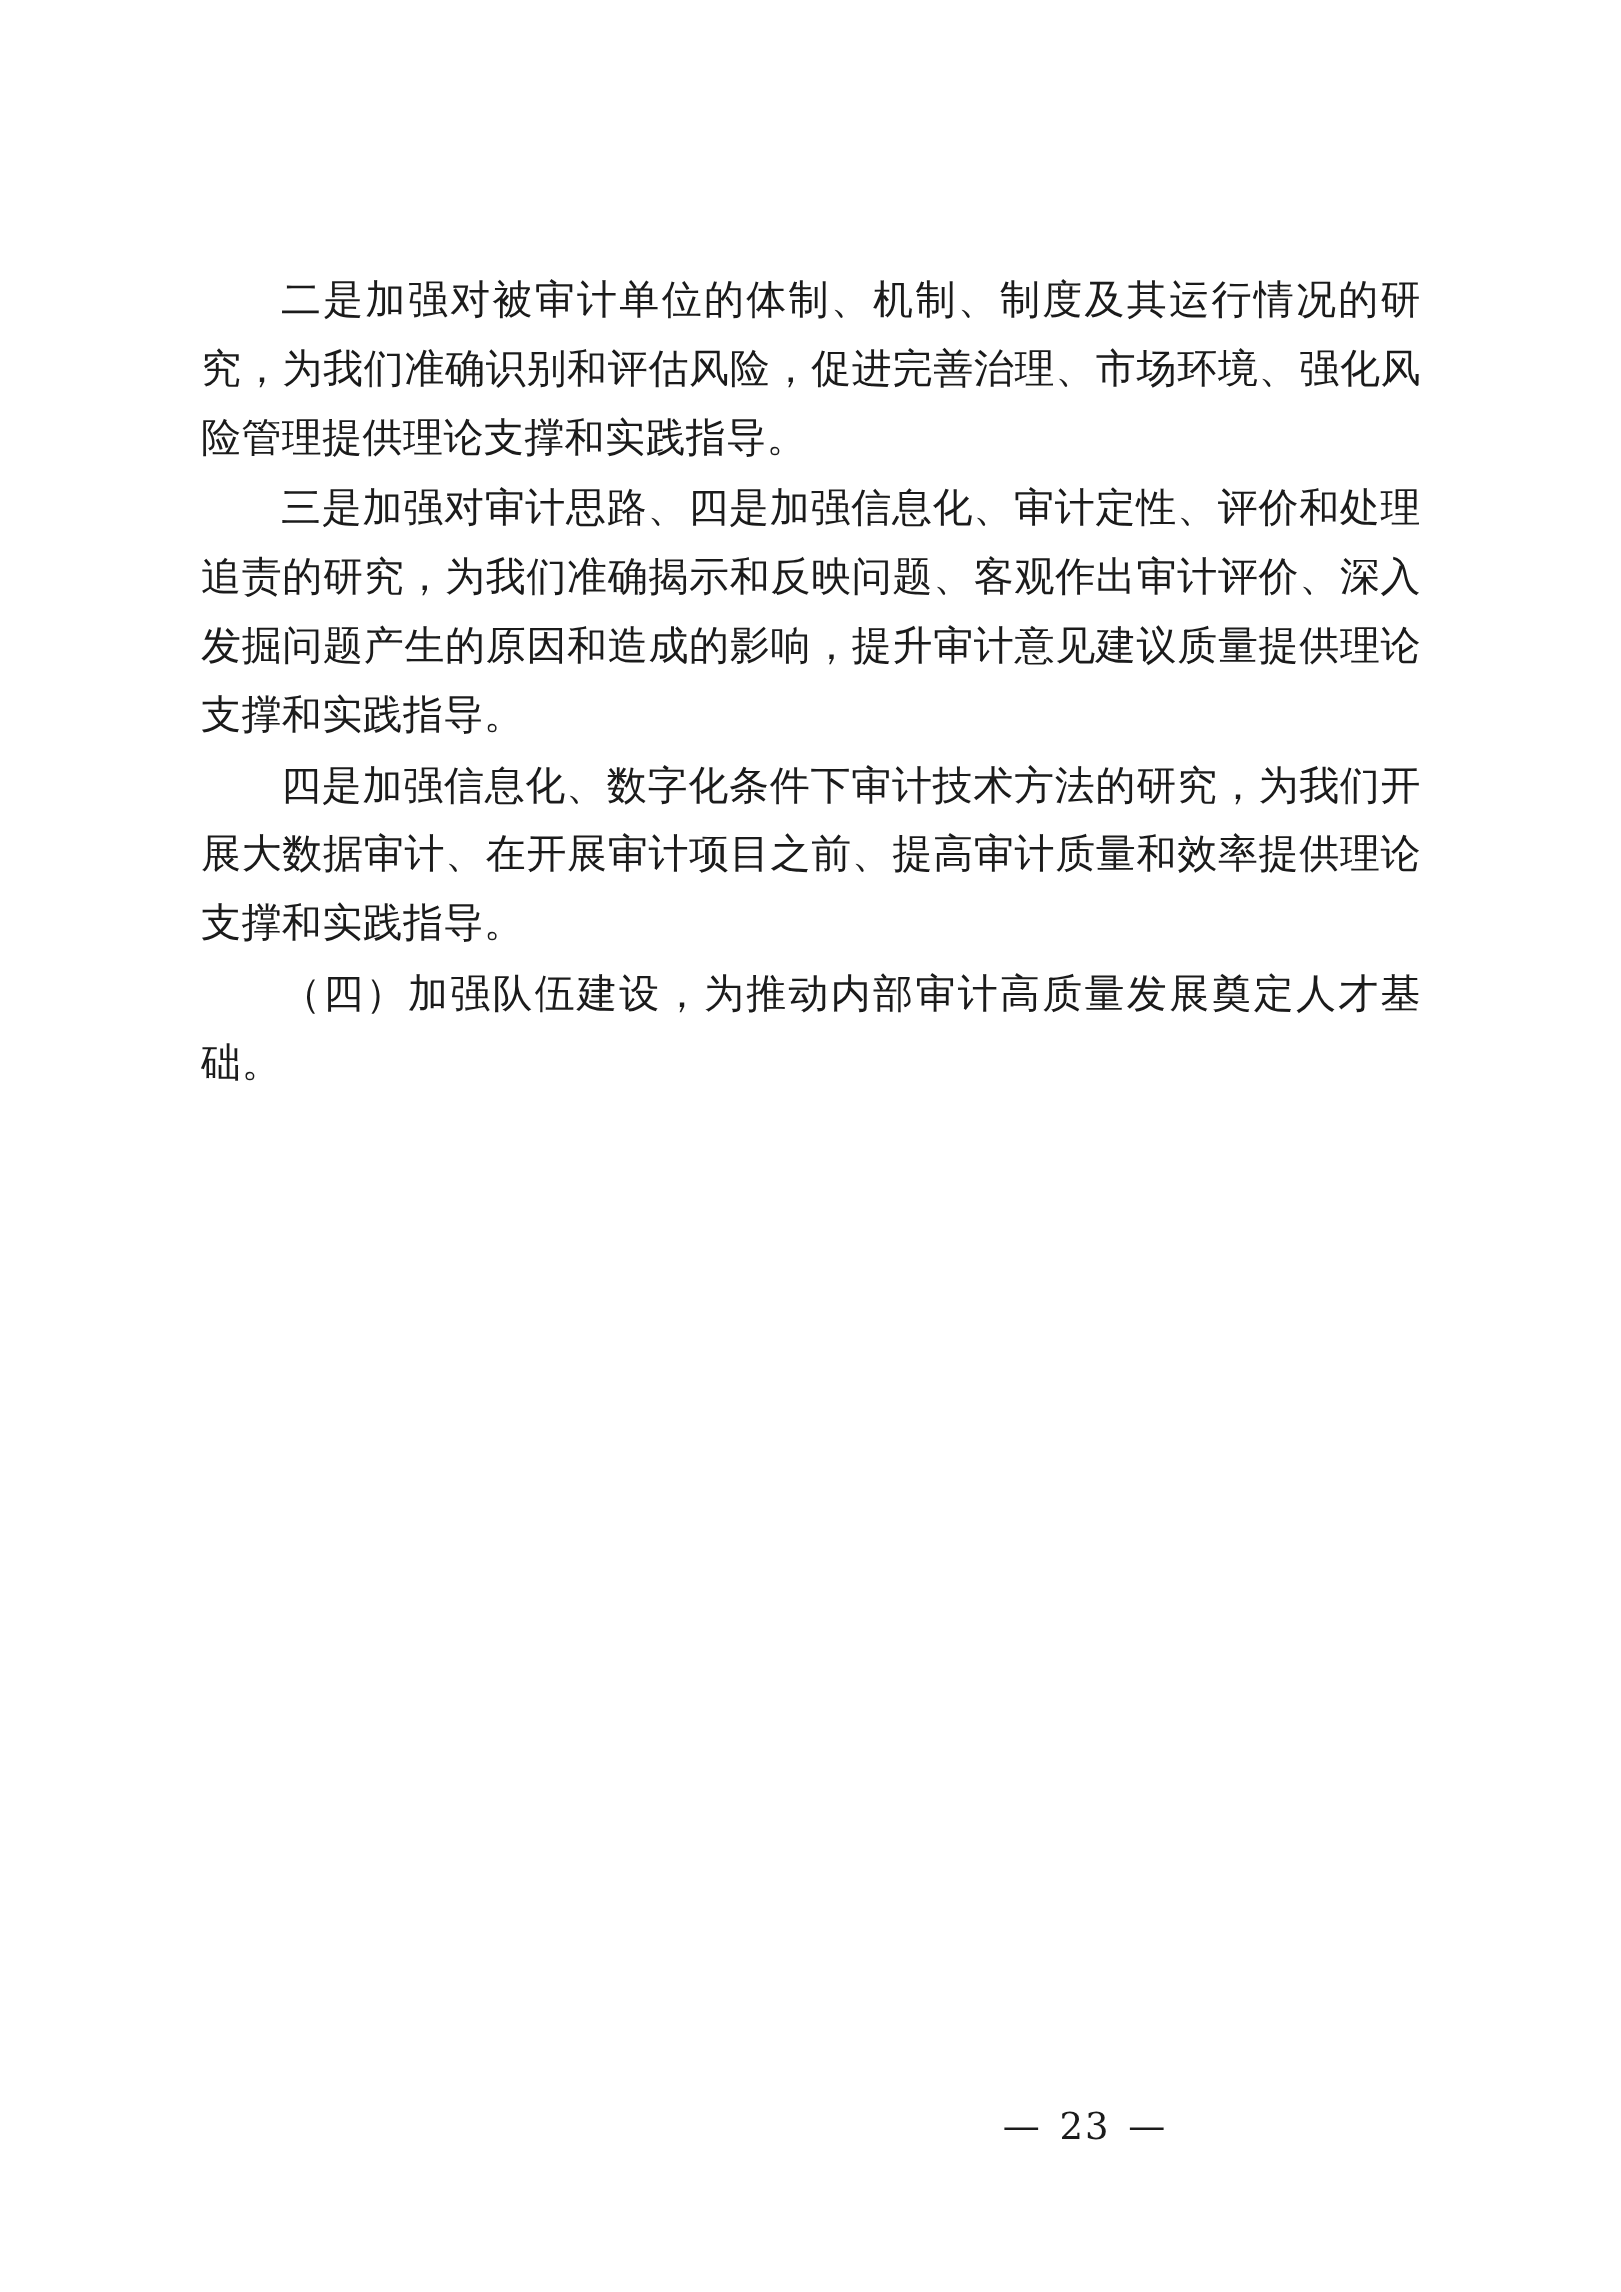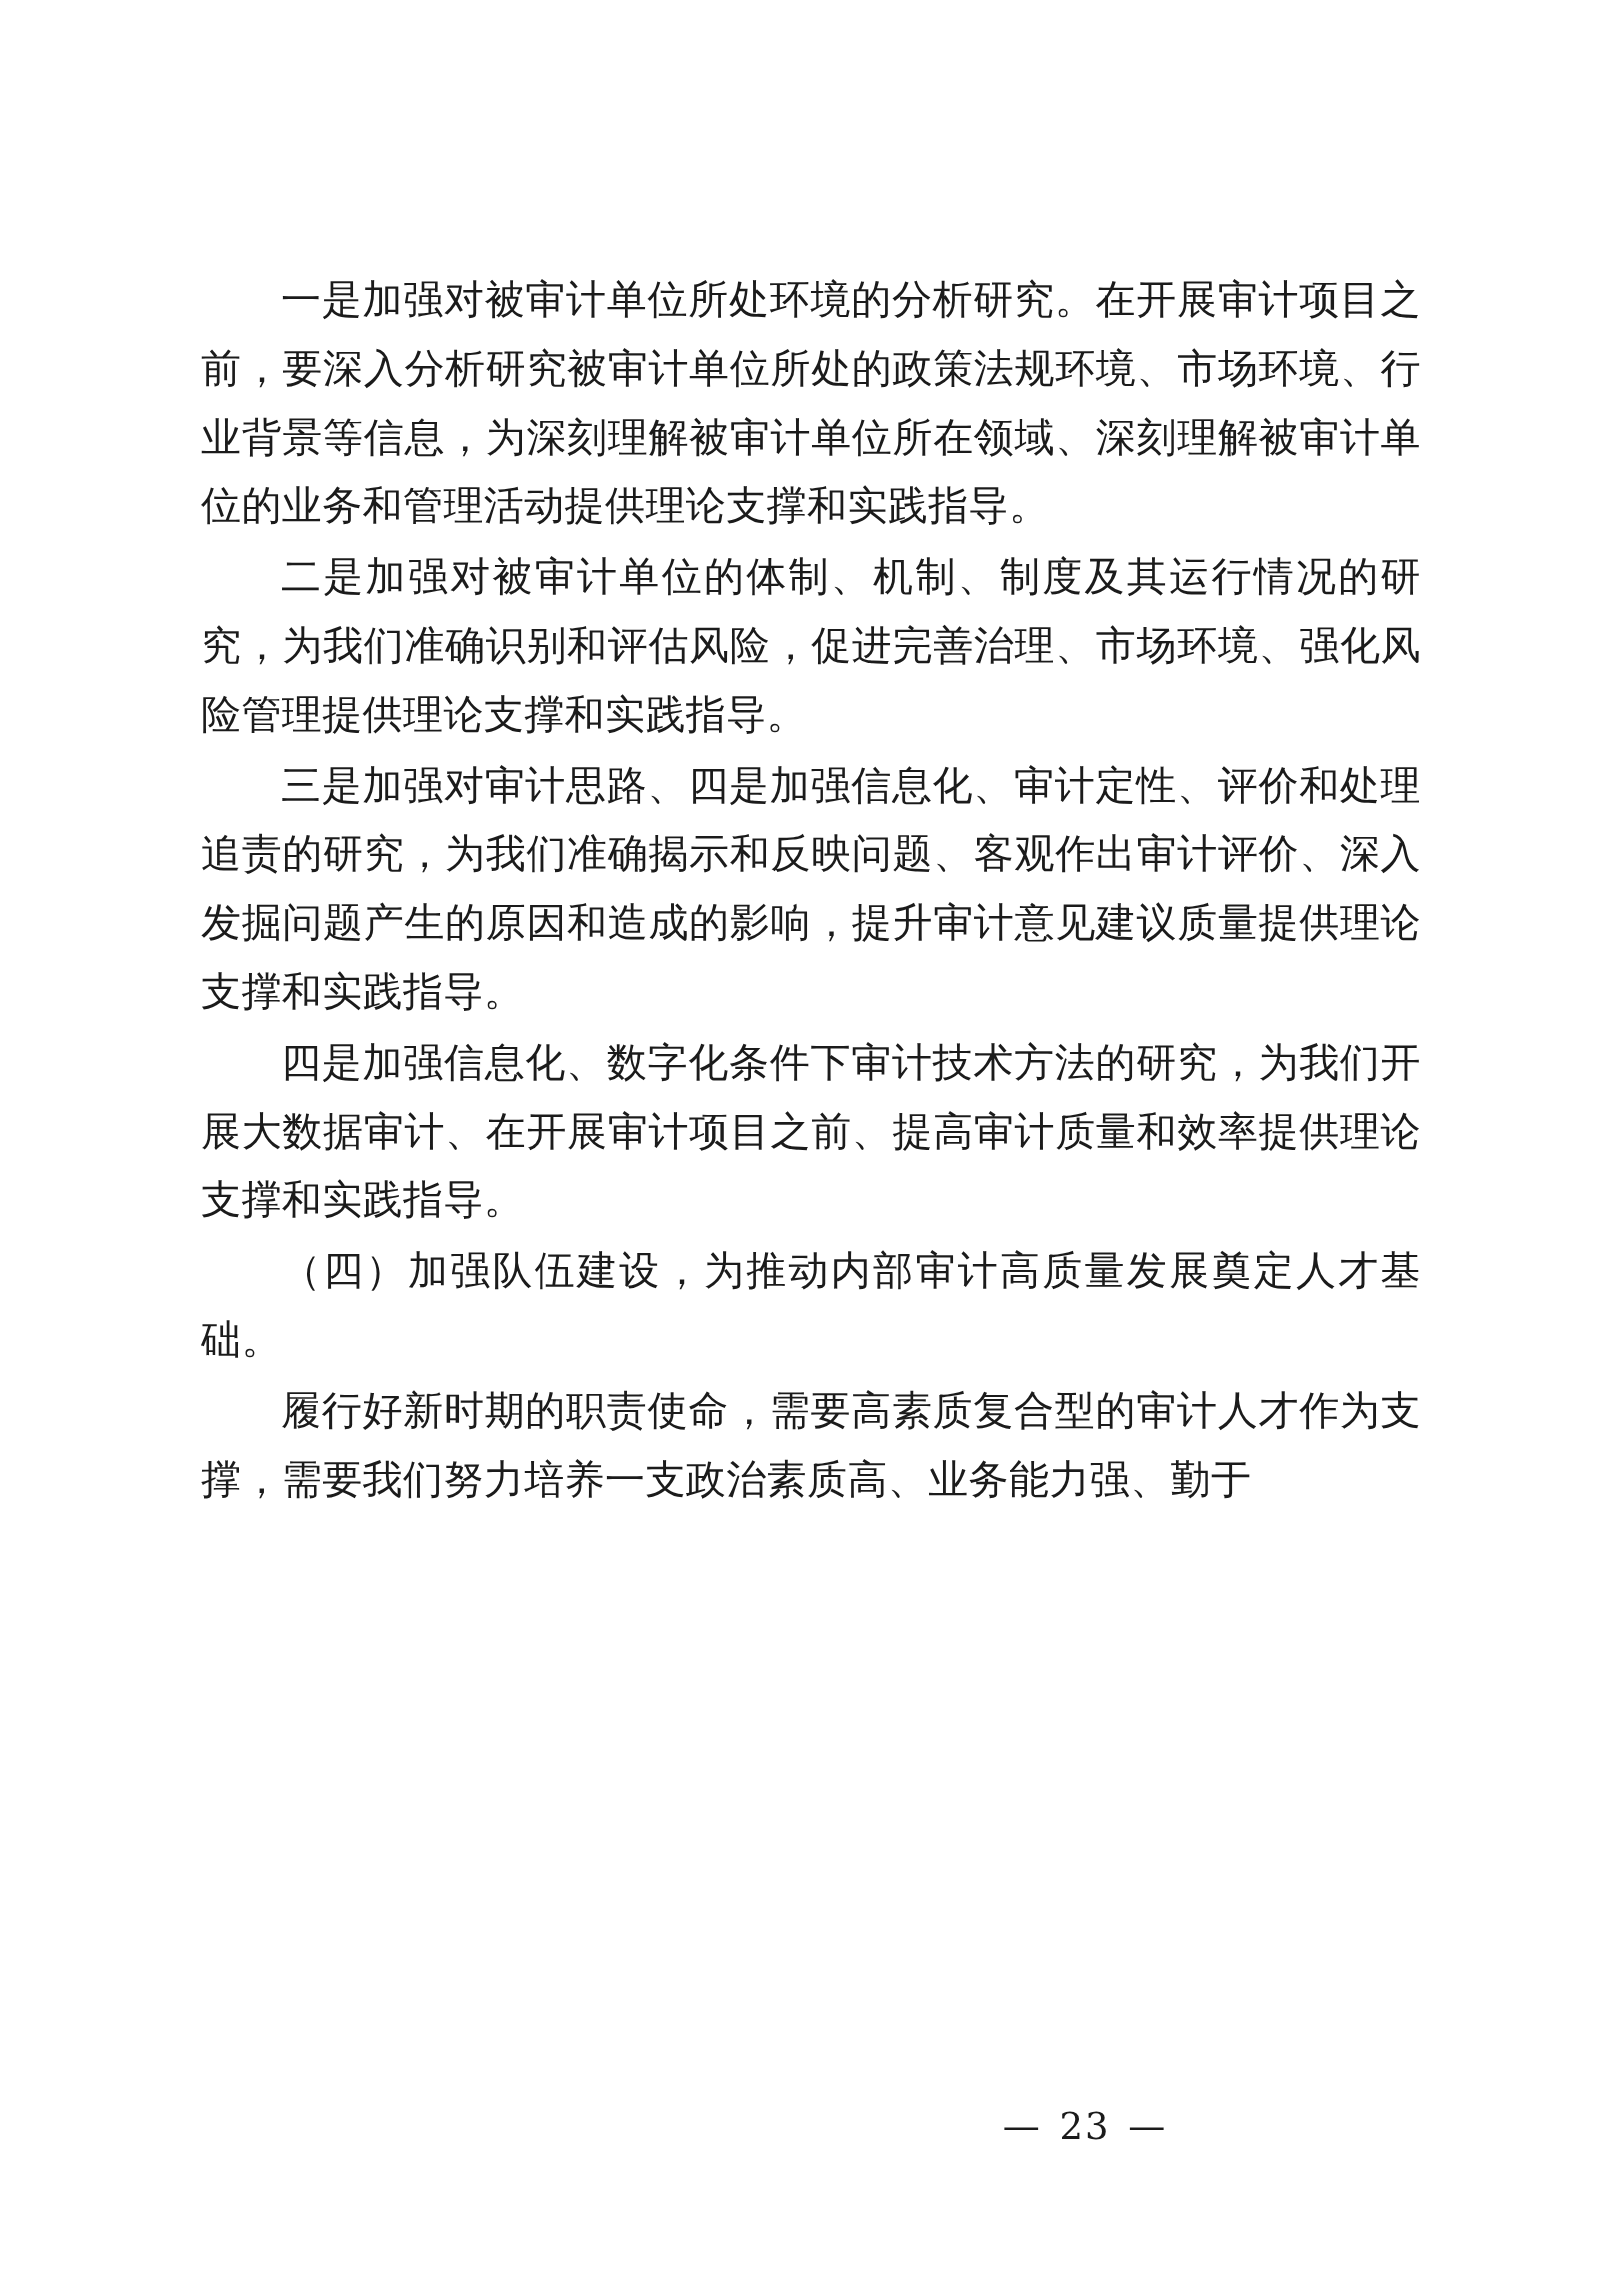--- a/index.html
+++ b/index.html
@@ -56,26 +56,24 @@
     margin-left: 549px;
     text-align: right;
   }
 </style>
 </head>
 <body>
 
 <div class="page">
 
   <div class="content">
-    <p class="para">一是加强对被审计单位所处环境的分析研究。在开展审计项目之前，要深入分析研究被审计单位所处的政策法规环境、市场环境、行业背景等信息，为深刻理解被审计单位所在领域、深刻理解被审计单位的业务和管理活动提供理论支撑和实践指导。</p>
     <p class="para">二是加强对被审计单位的体制、机制、制度及其运行情况的研究，为我们准确识别和评估风险，促进完善治理、市场环境、强化风险管理提供理论支撑和实践指导。</p>
     <p class="para">三是加强对审计思路、四是加强信息化、审计定性、评价和处理追责的研究，为我们准确揭示和反映问题、客观作出审计评价、深入发掘问题产生的原因和造成的影响，提升审计意见建议质量提供理论支撑和实践指导。</p>
     <p class="para">四是加强信息化、数字化条件下审计技术方法的研究，为我们开展大数据审计、在开展审计项目之前、提高审计质量和效率提供理论支撑和实践指导。</p>
     <p class="para">（四）加强队伍建设，为推动内部审计高质量发展奠定人才基础。</p>
-    <p class="para">履行好新时期的职责使命，需要高素质复合型的审计人才作为支撑，需要我们努力培养一支政治素质高、业务能力强、勤于</p>
   </div>
 
   <div class="page-number">
     <span class="page-number-inner">
       <span class="dash">—</span><span>23</span><span class="dash">—</span>
     </span>
   </div>
 
 </div>
 

